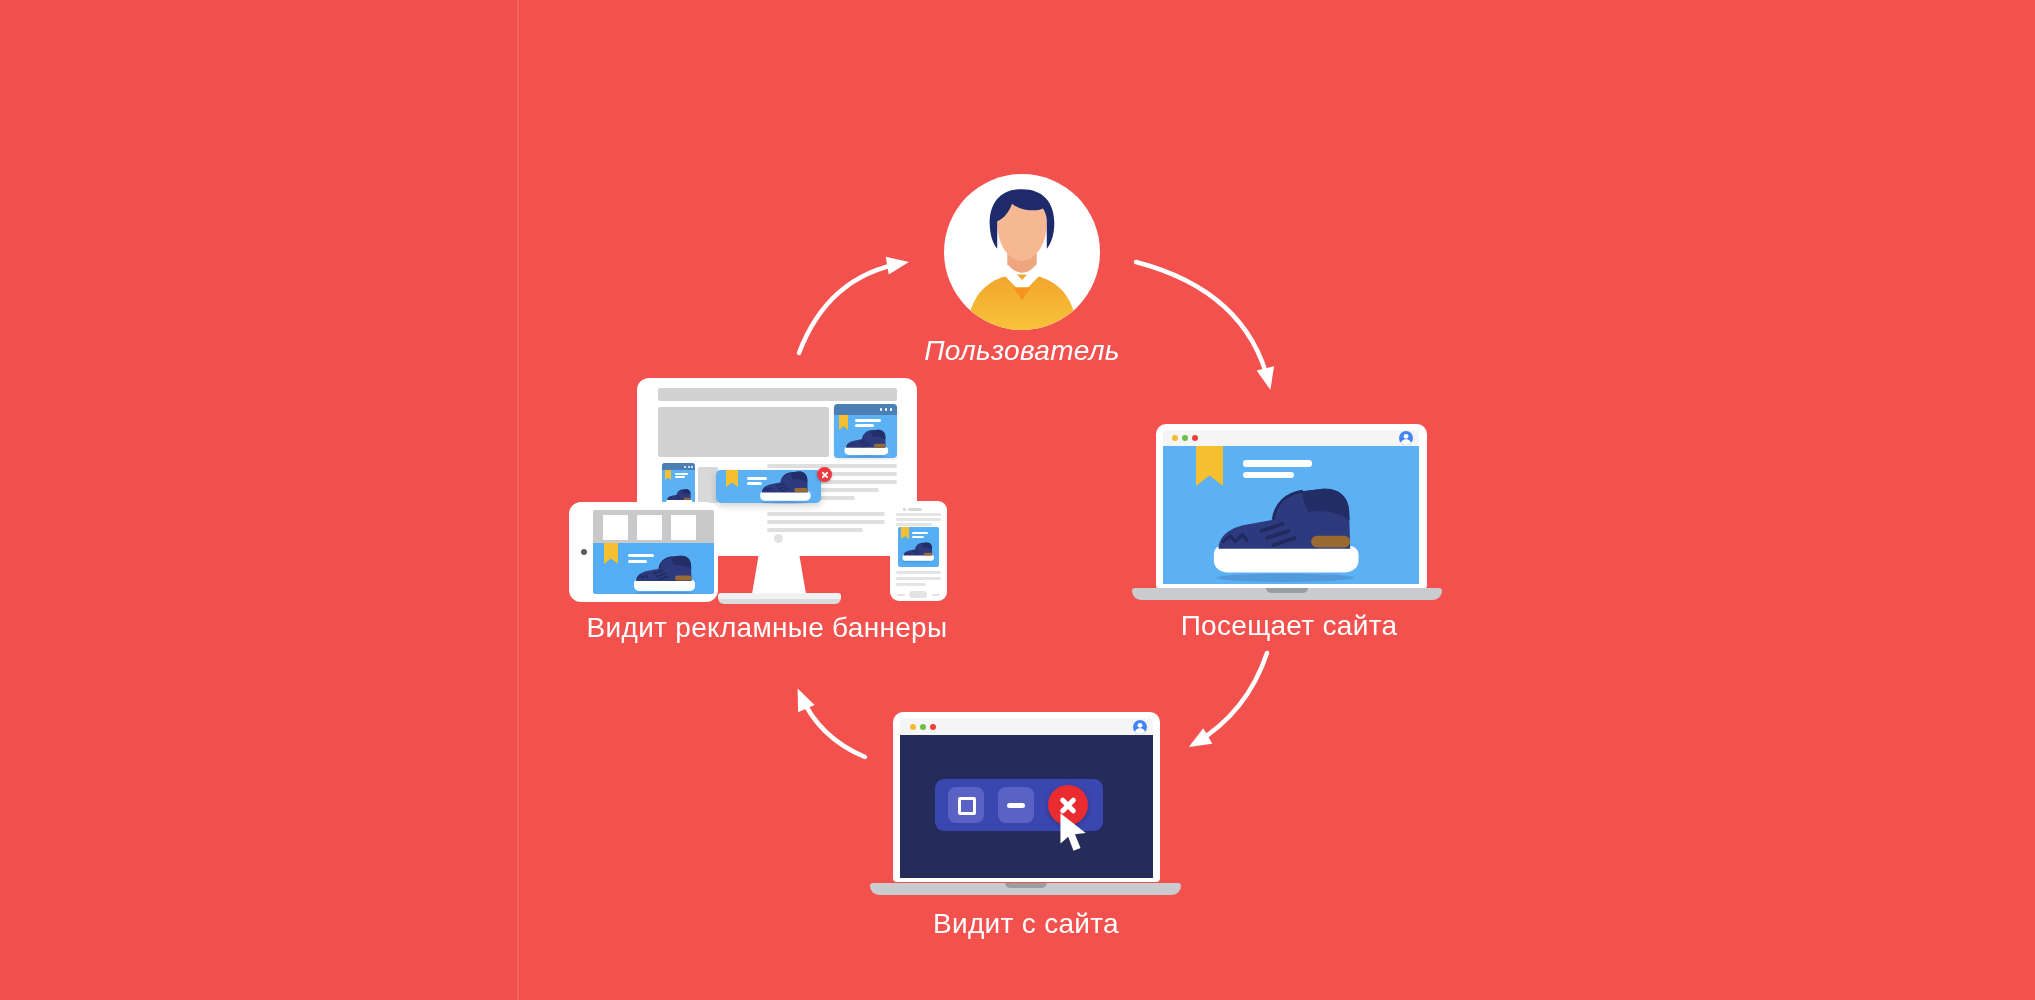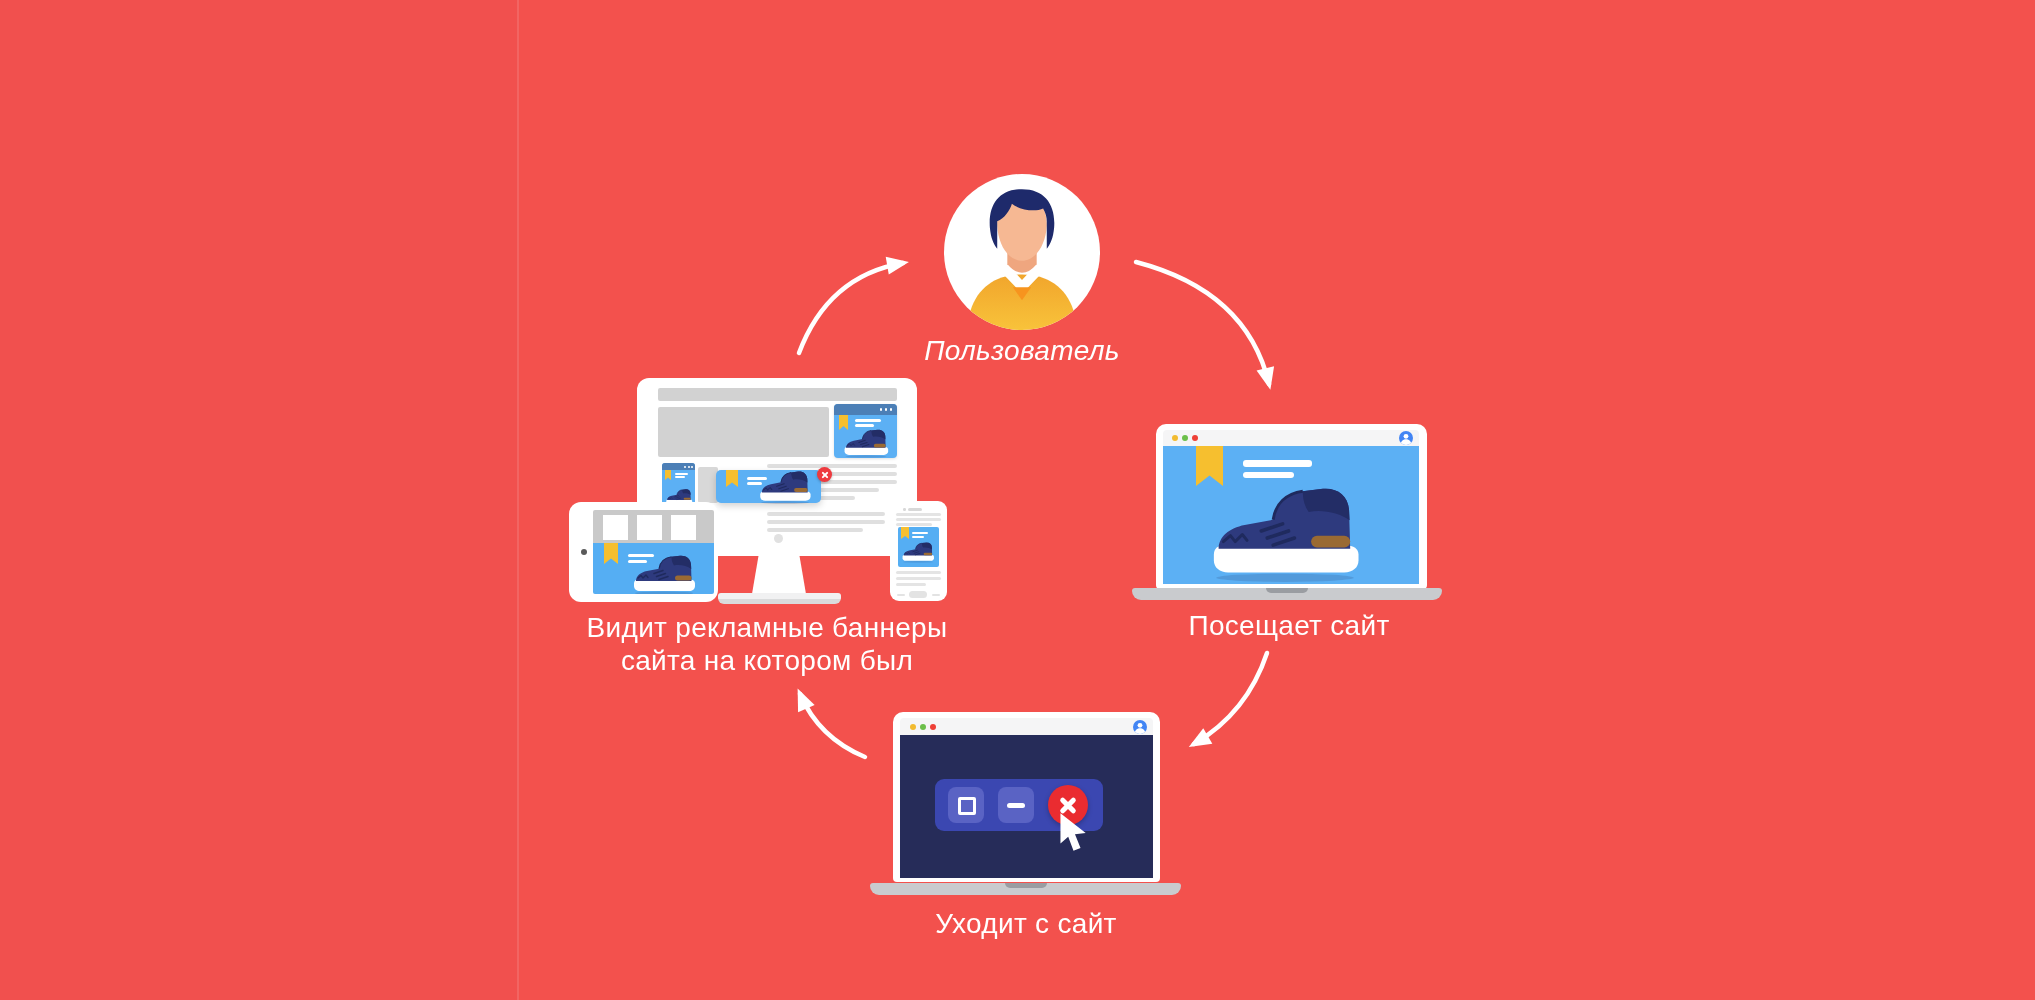--- a/index.html
+++ b/index.html
@@ -123,21 +123,21 @@
   </div>
   <div class="abs" style="left:1163px;top:446px;width:256px;height:138px;background:#5cb0f4;overflow:hidden;">
     <div class="bm" style="left:33px;top:0;width:27px;height:40px;"></div>
     <div class="wline" style="left:80px;top:14px;width:69px;height:7px;"></div>
     <div class="wline" style="left:80px;top:26px;width:51px;height:6px;"></div>
     <svg class="shoe" style="left:39px;top:41px;" width="166" height="95" viewBox="0 0 140 80">
         <use href="#sym-shoe"></use>
       </svg>
   </div>
   <div class="base" style="left:1132px;top:588px;width:310px;"></div>
-  <div class="lbl" style="left:1139px;top:609px;">Посещает сайт</div>
+  <div class="lbl" style="left:1139px;top:609px;">Посещает сайта</div>
 
   <div class="frame" style="left:893px;top:712px;width:267px;height:170px;"></div>
   <div class="bbar" style="left:900px;top:718px;width:253px;height:17px;">
     <span class="dot d-y" style="left:10px;top:5.5px;"></span>
     <span class="dot d-g" style="left:20px;top:5.5px;"></span>
     <span class="dot d-r" style="left:30px;top:5.5px;"></span>
     <svg class="bava" style="right:6px;top:1.5px;" viewBox="0 0 24 24">
         <use href="#sym-bavatar"></use>
       </svg>
   </div>
@@ -149,21 +149,21 @@
       <div class="wbtn" style="left:63px;top:8px;">
           <div class="minbar"></div>
         </div>
       <div class="closebtn" style="left:113px;top:6px;"></div>
     </div>
     <svg style="position:absolute;left:158px;top:77px;" width="32" height="42" viewBox="0 0 26 34">
         <use href="#sym-cursor"></use>
       </svg>
   </div>
   <div class="base" style="left:870px;top:883px;width:311px;"></div>
-  <div class="lbl" style="left:876px;top:907px;">Уходит с сайт</div>
+  <div class="lbl" style="left:876px;top:907px;">Видит с сайта</div>
 
   <div class="abs" style="left:637px;top:378px;width:280px;height:178px;background:#fff;border-radius:12px;"></div>
   <div class="gblock" style="left:658px;top:388px;width:239px;height:13px;"></div>
   <div class="gblock" style="left:658px;top:407px;width:171px;height:50px;"></div>
 
   <div class="abs" style="left:834px;top:404px;width:63px;height:54px;border-radius:4px;overflow:hidden;background:#5cb0f4;box-shadow:0 1px 3px rgba(0,0,0,0.12);">
     <div class="adhead" style="height:11px;">
       <span class="wdot" style="right:15px;top:4px;width:2.5px;height:2.5px;"></span>
       <span class="wdot" style="right:10px;top:4px;width:2.5px;height:2.5px;"></span>
       <span class="wdot" style="right:5px;top:4px;width:2.5px;height:2.5px;"></span>
@@ -249,15 +249,14 @@
     </div>
     <div class="gline" style="left:6px;top:70px;width:45px;height:3px;background:#e4e4e4;"></div>
     <div class="gline" style="left:6px;top:76px;width:45px;height:3px;background:#e4e4e4;"></div>
     <div class="gline" style="left:6px;top:82px;width:30px;height:3px;background:#e4e4e4;"></div>
     <div class="abs" style="left:19px;top:90px;width:18px;height:7px;border-radius:4px;background:#e3e3e3;"></div>
     <div class="abs" style="left:7px;top:93px;width:8px;height:2px;background:#e3e3e3;border-radius:1px;"></div>
     <div class="abs" style="left:42px;top:93px;width:8px;height:2px;background:#e3e3e3;border-radius:1px;"></div>
   </div>
 
   <div class="lbl lblw" style="left:567px;top:611px;">Видит рекламные баннеры</div>
-  <div class="lbl lblw" style="left:567px;top:644px;">сайта на котором был</div>
 
 </div>
 
 </body></html>

